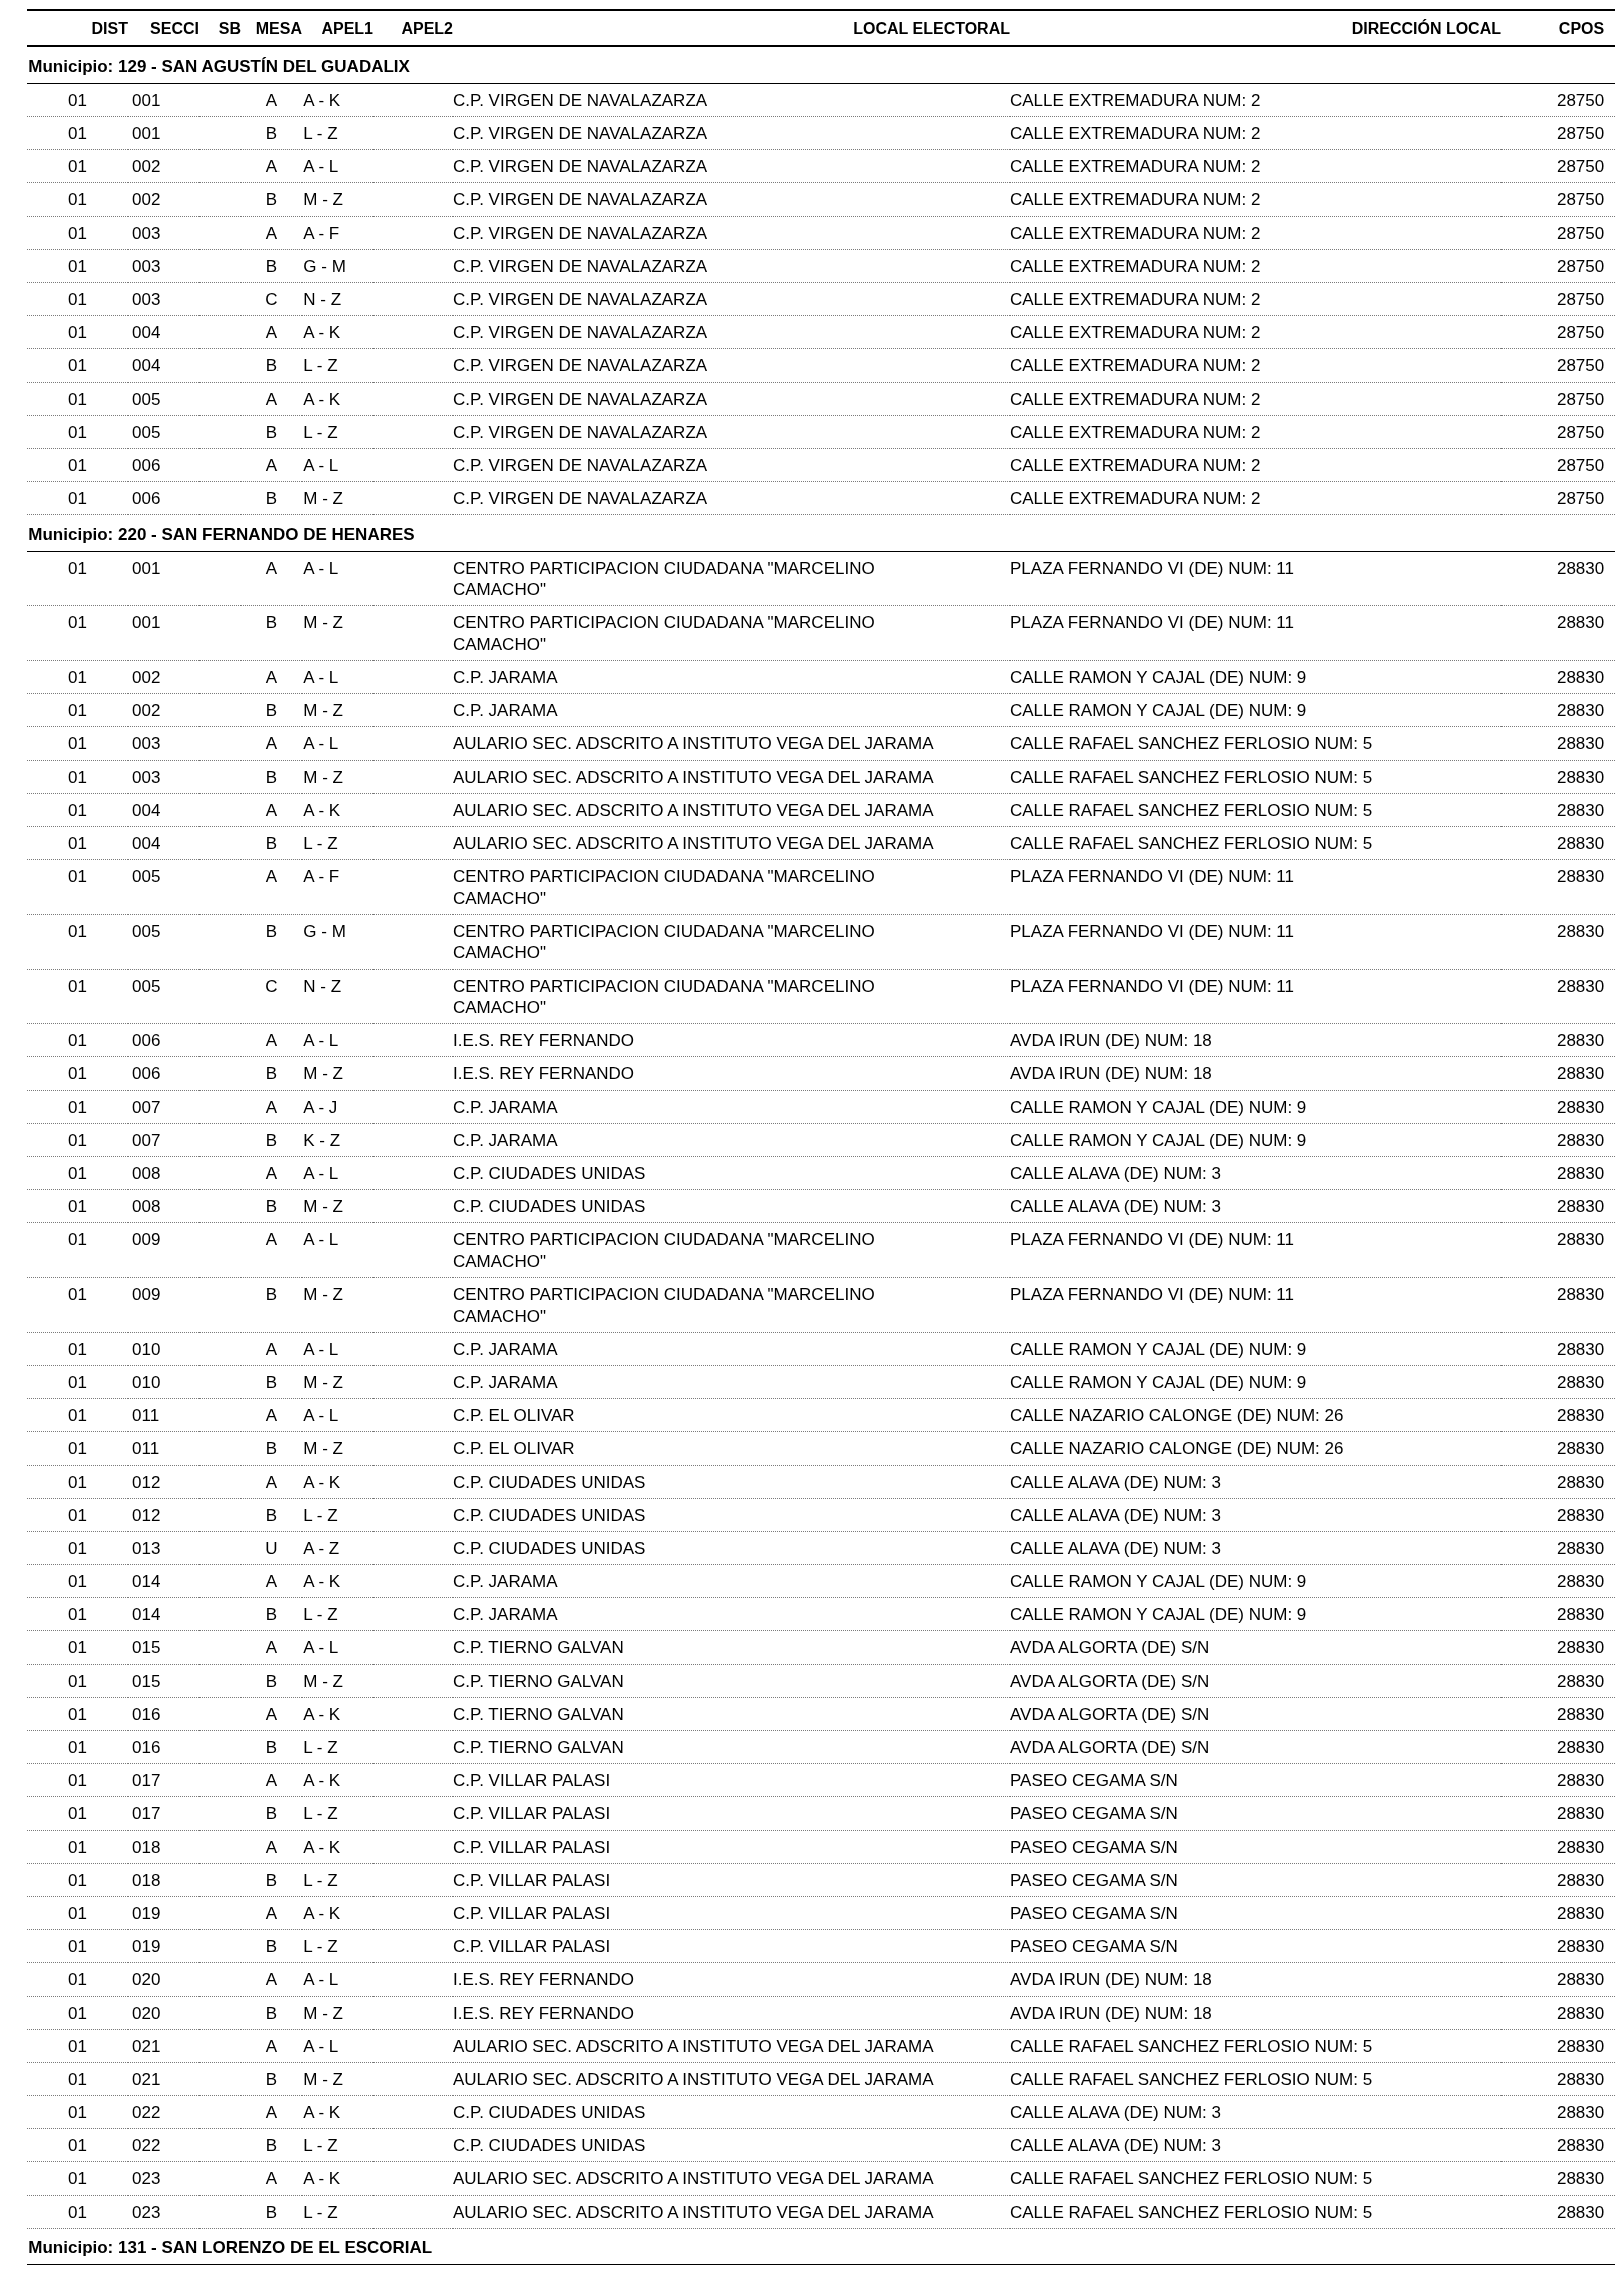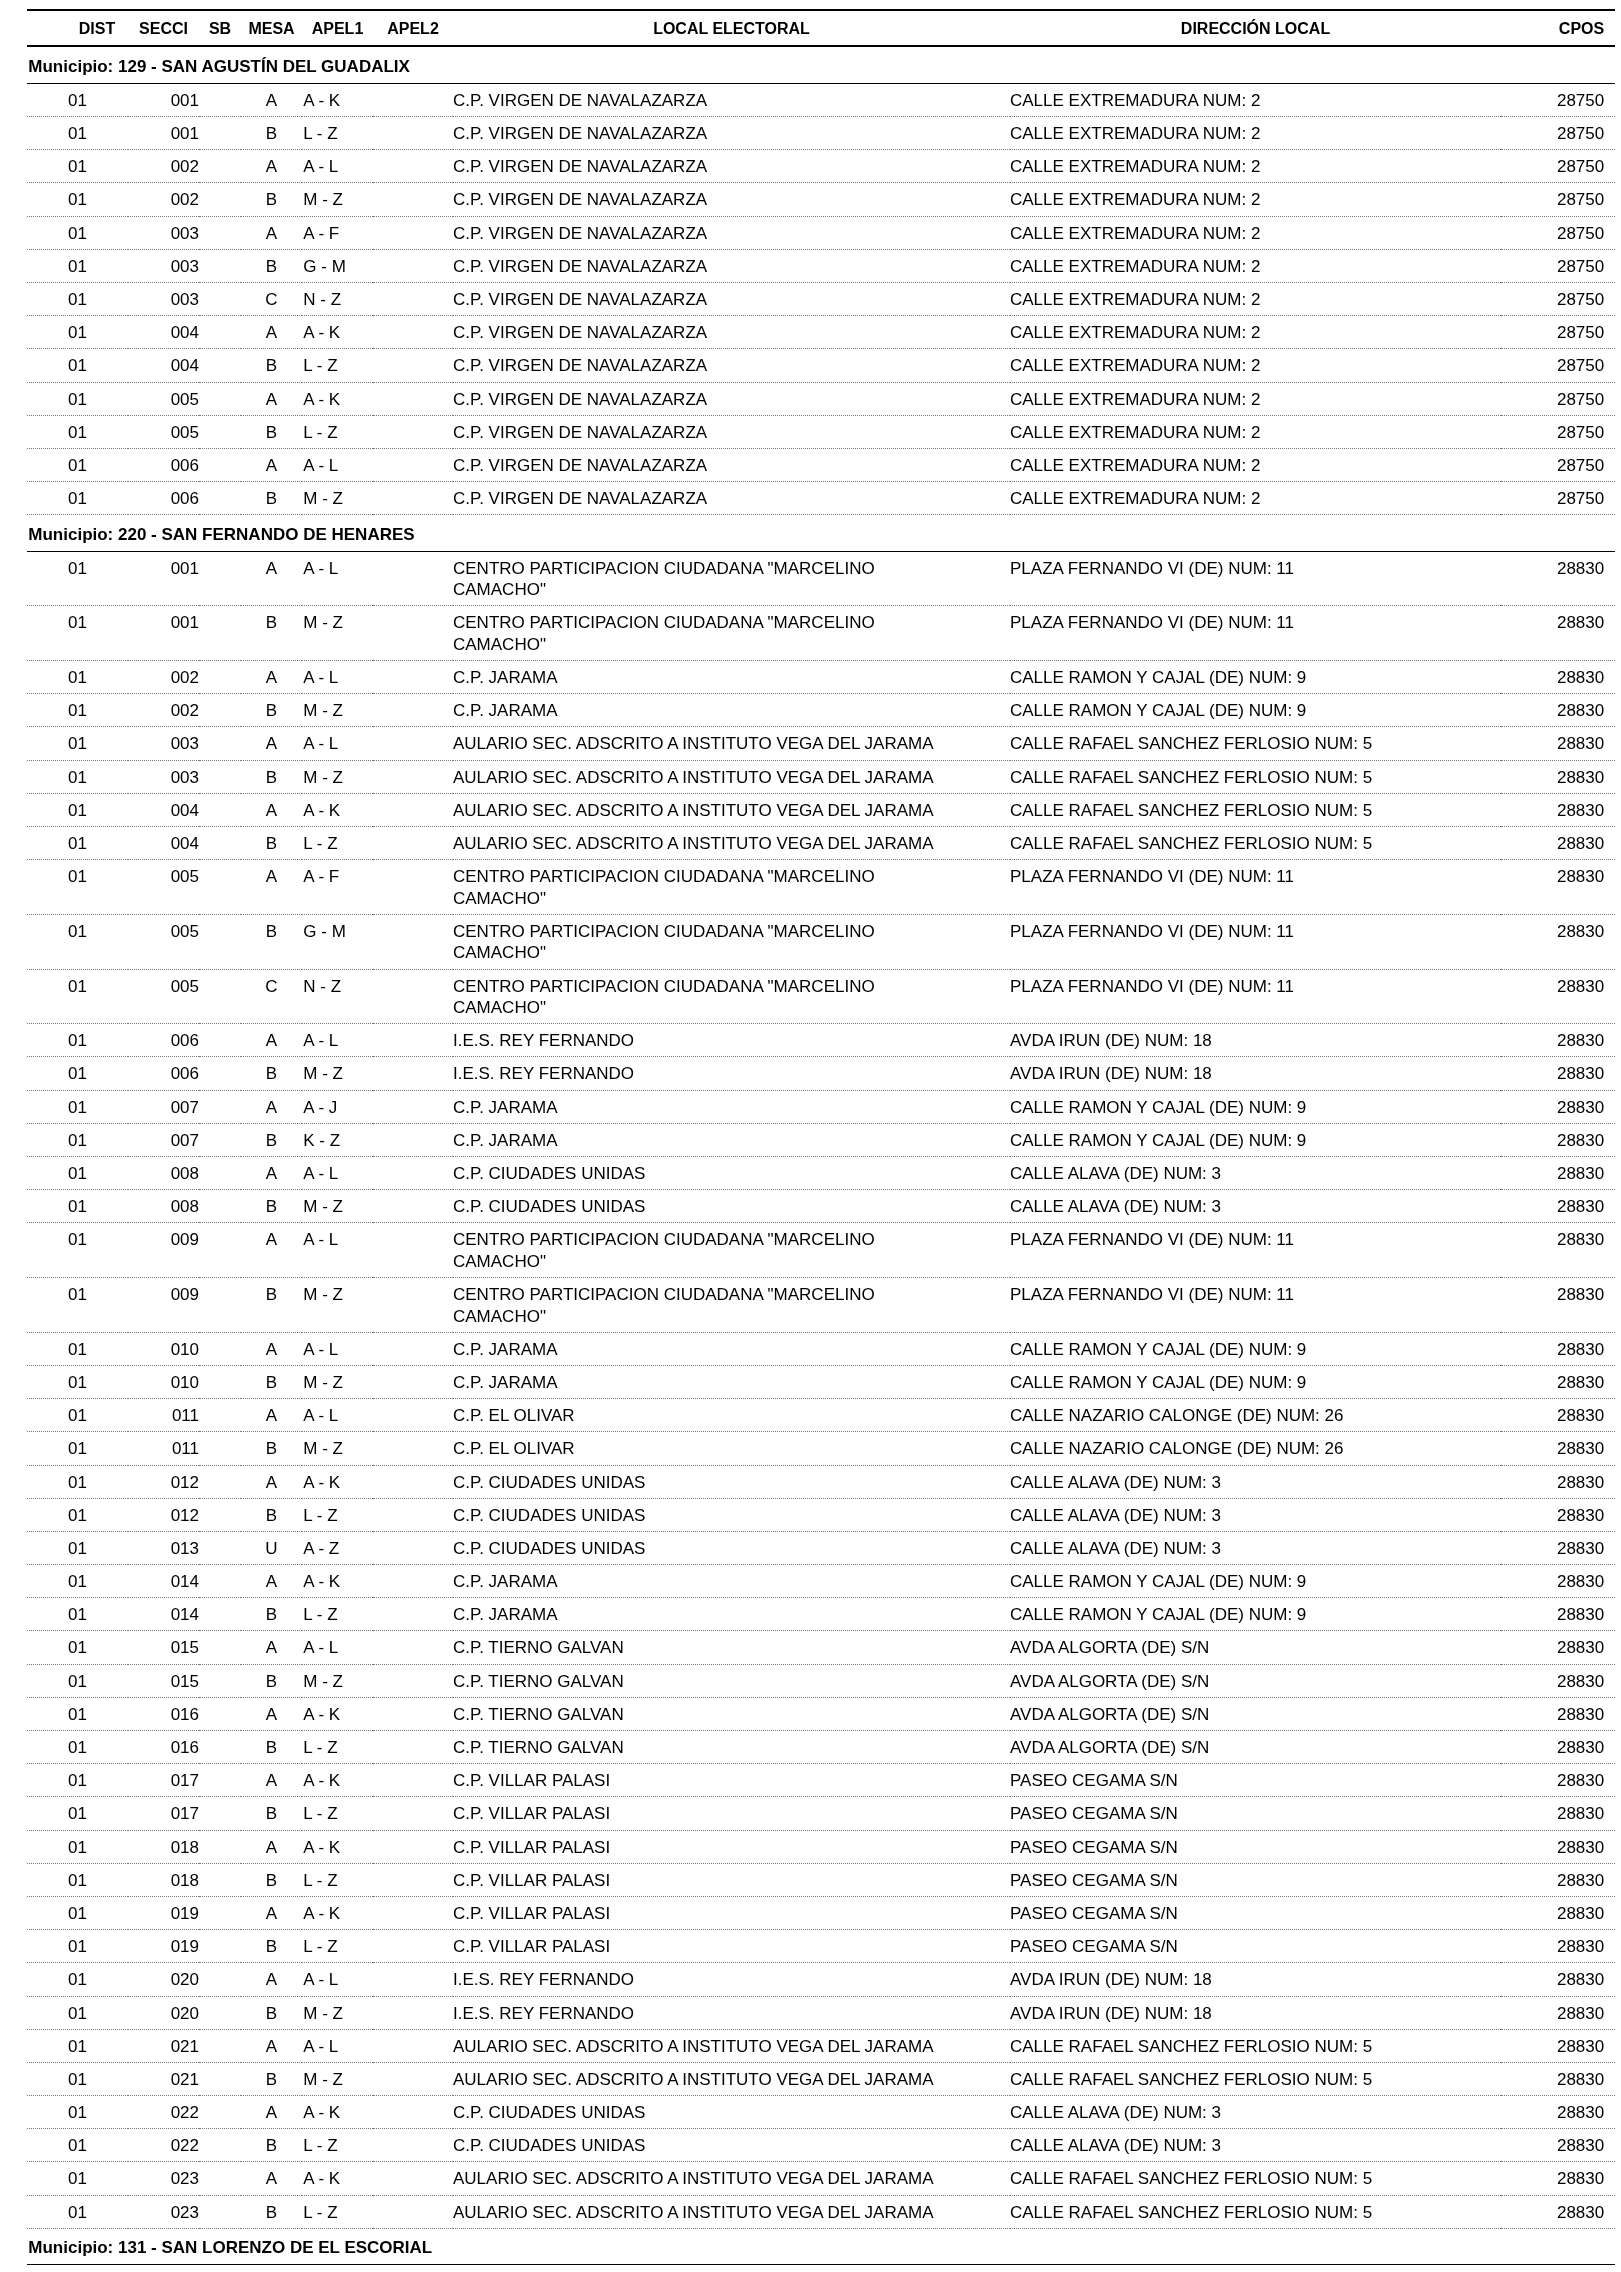--- a/index.html
+++ b/index.html
@@ -17,21 +17,21 @@
     border-collapse: collapse;
     table-layout: fixed;
     width: 1587px;
   }
   
   thead th {
     border-top: 2px solid #000;
     border-bottom: 2px solid #000;
     font-size: 16px;
     font-weight: bold;
-    text-align: center;
+    text-align: right;
     padding: 8.7px 0 7.4px 0;
     vertical-align: bottom;
     white-space: nowrap;
   }
   th.c-dist { padding-left: 39px; }
   th.c-cpos { text-align: right; padding-right: 10.8px; }
 
   
   .muni-row td {
     border-bottom: 1.3px solid #000;
@@ -43,21 +43,21 @@
   
   .data-row td {
     border-bottom: 1.3px dotted #7a7a7a;
     font-size: 17px;
     line-height: 21.5px;
     padding: 6px 0 4.7px 0;
     vertical-align: top;
     white-space: nowrap;
   }
   td.c-dist  { text-align: center; }
-  td.c-secci { padding-left: 4px; text-align: right; }
+  td.c-secci { padding-left: 4px; }
   td.c-mesa  { text-align: center; }
   td.c-apel  { padding-left: 1.3px; }
   td.c-local { white-space: pre-line; padding-right: 17.5px; }
   td.c-dir   { white-space: normal; padding-right: 13.4px; }
   td.c-cpos  { text-align: right; padding-right: 10.8px; }
 </style>
 </head>
 <body>
 
 <div class="page">

